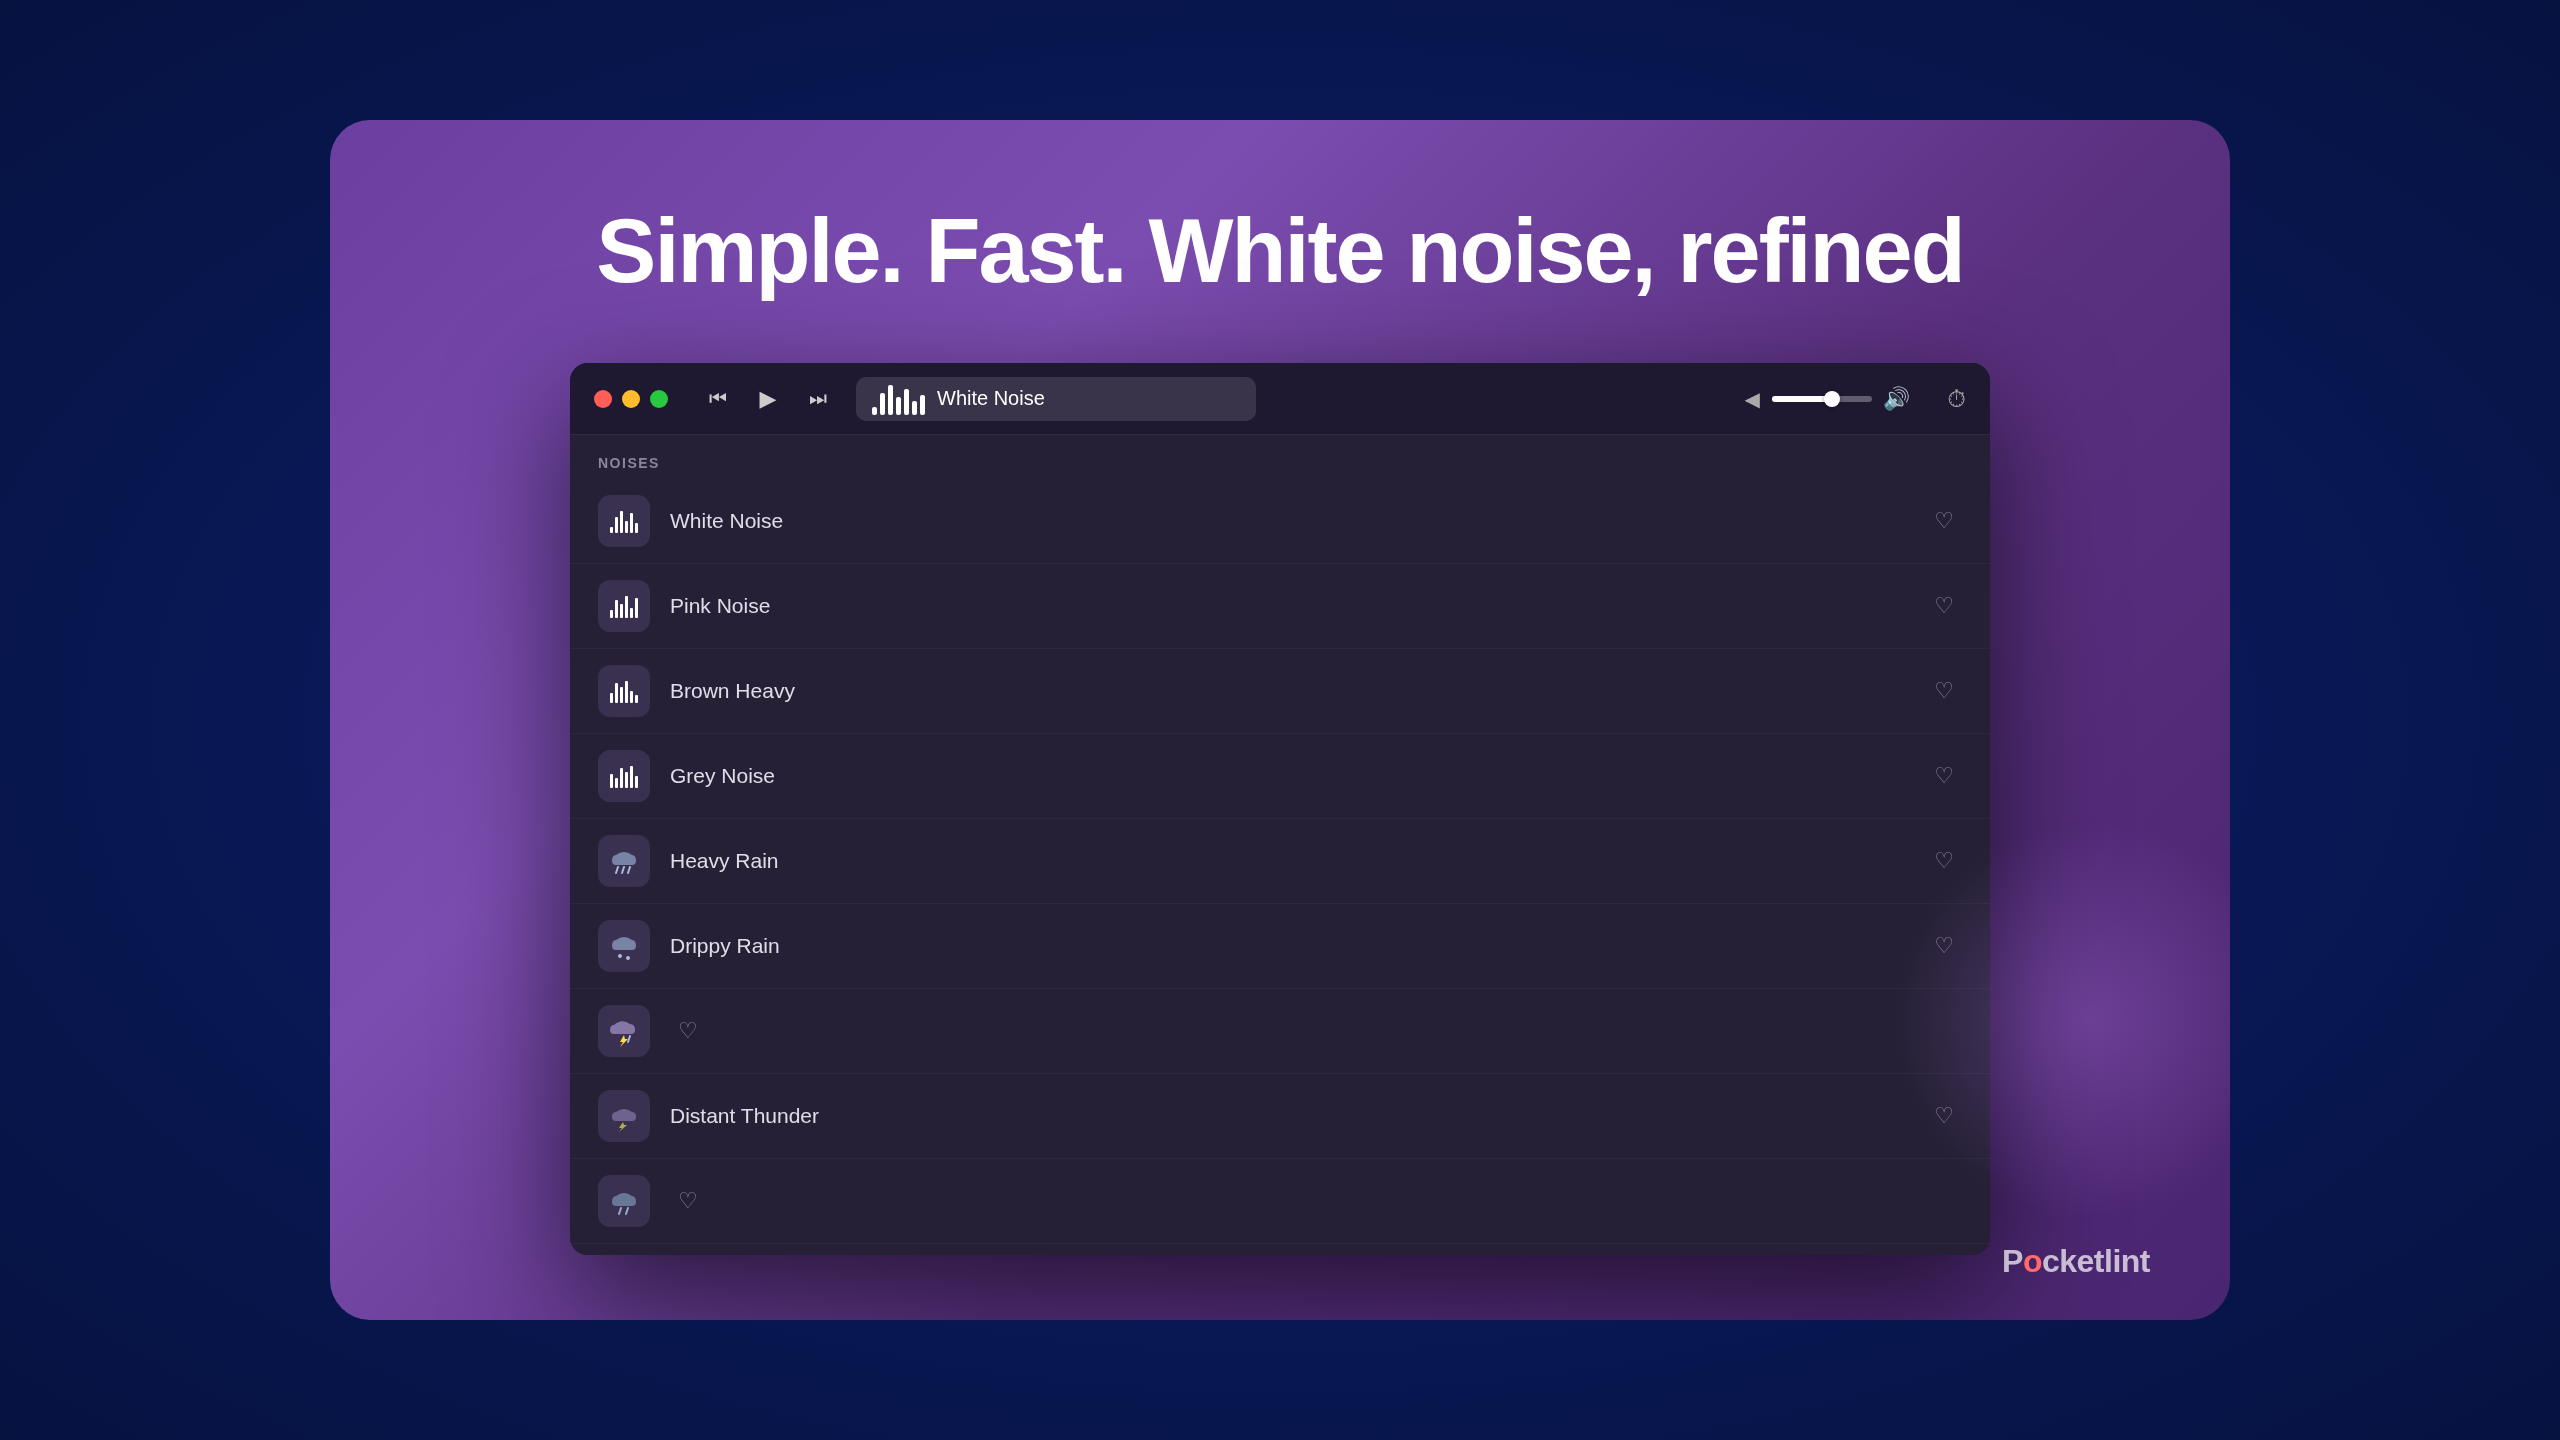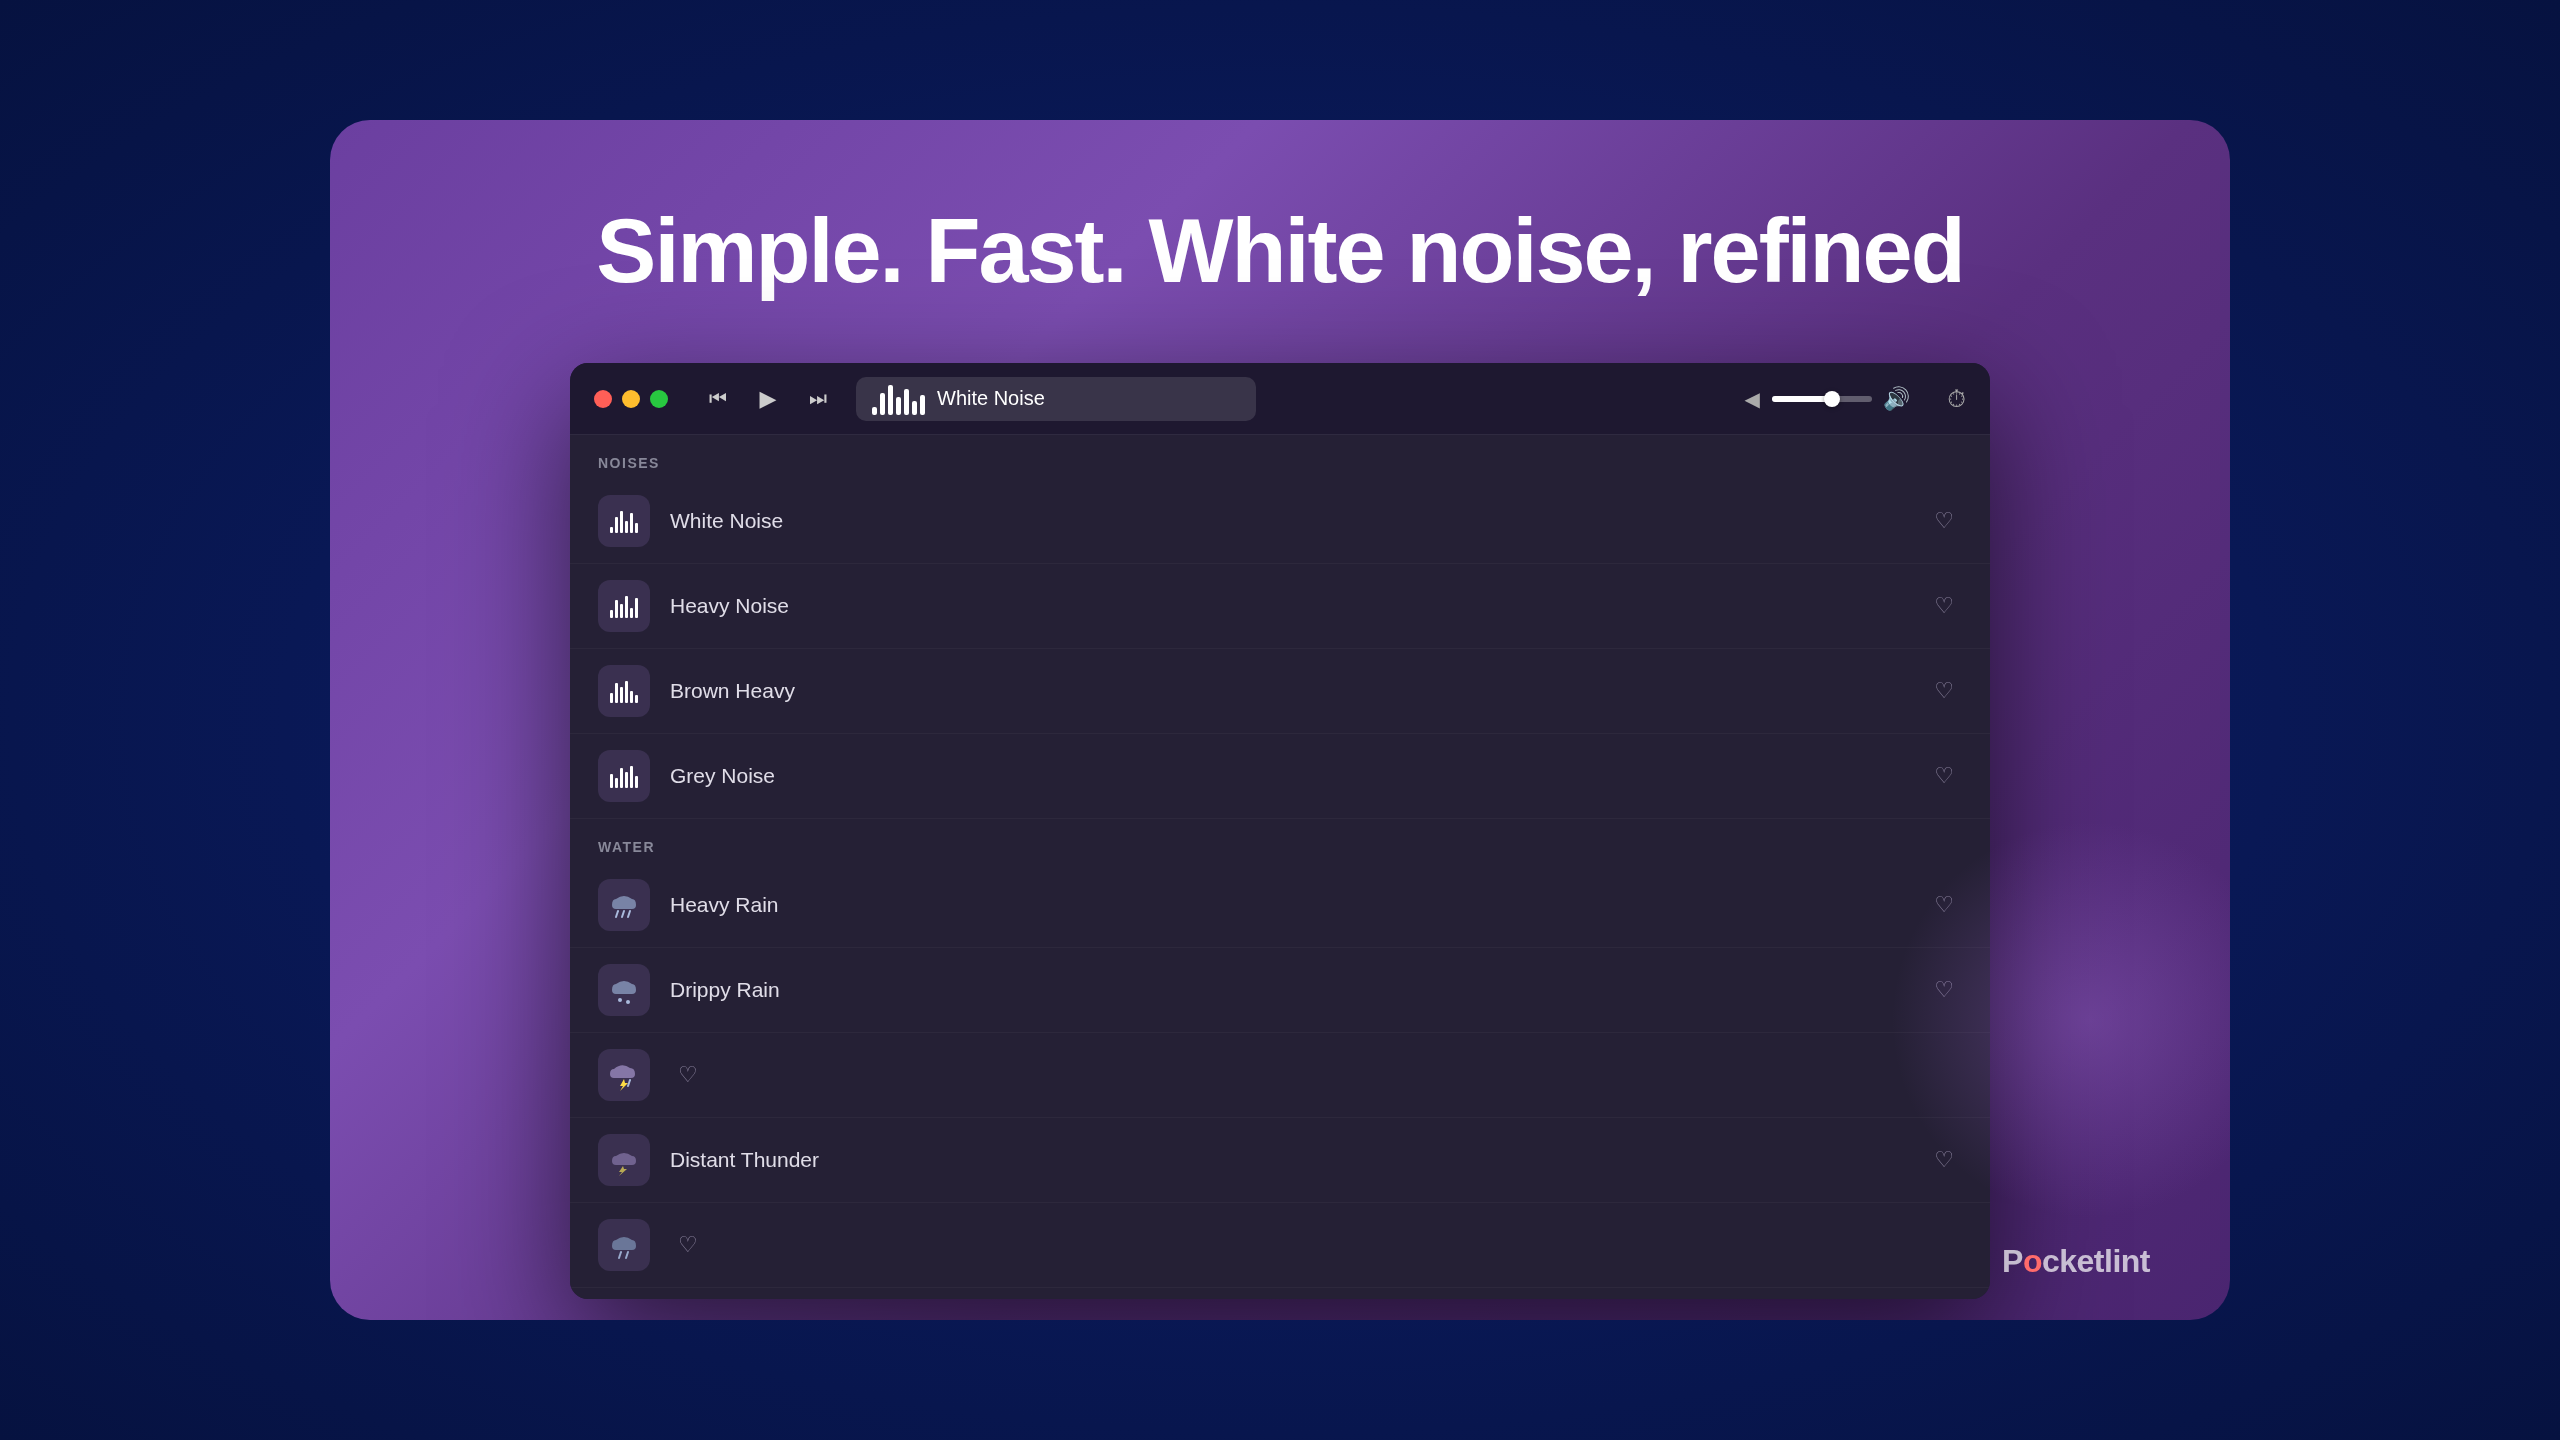--- a/index.html
+++ b/index.html
@@ -343,21 +343,21 @@
         <div class="noise-item-icon">
           <div class="mini-wave">
             <div class="mini-wave-bar" style="height:8px;"></div>
             <div class="mini-wave-bar" style="height:18px;"></div>
             <div class="mini-wave-bar" style="height:14px;"></div>
             <div class="mini-wave-bar" style="height:22px;"></div>
             <div class="mini-wave-bar" style="height:10px;"></div>
             <div class="mini-wave-bar" style="height:20px;"></div>
           </div>
         </div>
-        <span class="noise-item-label">Heavy Noise</span>
+        <span class="noise-item-label">Pink Noise</span>
         <button class="heart-btn">♡</button>
       </div>
 
       <div class="noise-item">
         <div class="noise-item-icon">
           <div class="mini-wave">
             <div class="mini-wave-bar" style="height:10px;"></div>
             <div class="mini-wave-bar" style="height:20px;"></div>
             <div class="mini-wave-bar" style="height:16px;"></div>
             <div class="mini-wave-bar" style="height:22px;"></div>
@@ -377,21 +377,20 @@
             <div class="mini-wave-bar" style="height:20px;"></div>
             <div class="mini-wave-bar" style="height:16px;"></div>
             <div class="mini-wave-bar" style="height:22px;"></div>
             <div class="mini-wave-bar" style="height:12px;"></div>
           </div>
         </div>
         <span class="noise-item-label">Grey Noise</span>
         <button class="heart-btn">♡</button>
       </div>
 
-      <div class="section-header">WATER</div>
 
       <div class="noise-item">
         <div class="noise-item-icon">
           <svg width="32" height="32" viewBox="0 0 32 32" fill="none">
             <path d="M8 10 Q16 4 24 10 Q28 10 28 16 Q28 20 24 20 L8 20 Q4 20 4 16 Q4 10 8 10Z" fill="#8899bb" opacity="0.8"></path>
             <line x1="10" y1="22" x2="8" y2="28" stroke="#aabbdd" stroke-width="2" stroke-linecap="round"></line>
             <line x1="16" y1="22" x2="14" y2="28" stroke="#aabbdd" stroke-width="2" stroke-linecap="round"></line>
             <line x1="22" y1="22" x2="20" y2="28" stroke="#aabbdd" stroke-width="2" stroke-linecap="round"></line>
           </svg>
         </div>

